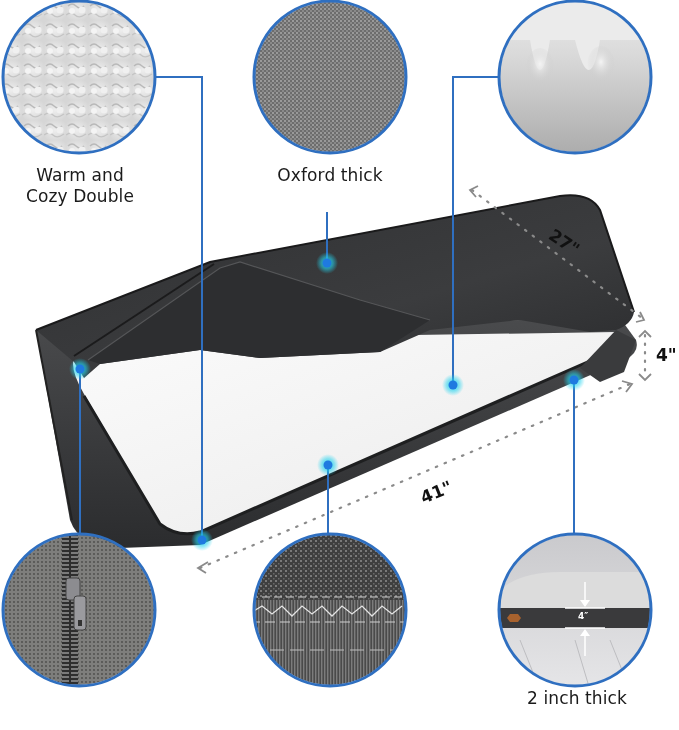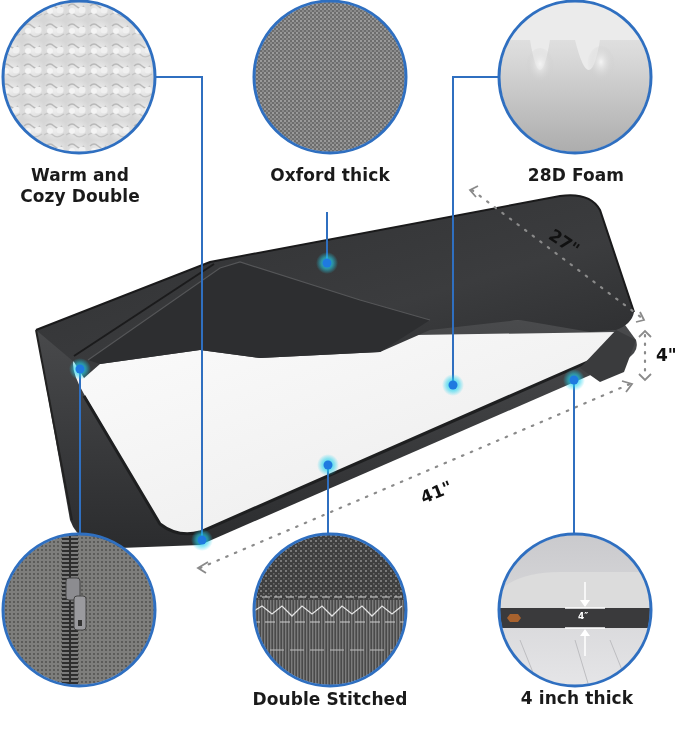--- a/index.html
+++ b/index.html
@@ -1,21 +1,21 @@
 <!DOCTYPE html>
 <html><head>
 <meta charset="utf-8">
 <style>
   html, body { margin: 0; padding: 0; background: #ffffff; }
   body { width: 679px; height: 730px; position: relative; overflow: hidden; font-family: "DejaVu Sans", "Liberation Sans", sans-serif; }
   .stage { position: absolute; left: 0; top: 0; width: 679px; height: 730px; }
   svg.scene { position: absolute; left: 0; top: 0; }
   .label {
     position: absolute; text-align: center; color: #1a1a1a;
-    font-size: 17px; font-weight: bold; line-height: 21px; letter-spacing: 0.1px;
+    font-size: 17px; font-weight: normal; line-height: 21px; letter-spacing: 0.1px;
     white-space: nowrap; transform: translateX(-50%);
   }
   .label span { display: block; }
   .dim { position: absolute; color: #111; font-weight: bold; font-size: 17px; white-space: nowrap; }
 </style>
 </head>
 <body>
 
 <div class="stage">
 
@@ -261,26 +261,20 @@
 
 <div class="label" style="left:80px; top:165px;">
   <span>Warm and</span>
   <span>Cozy Double</span>
 </div>
 
 <div class="label" style="left:330px; top:165px;">
   <span>Oxford thick</span>
 </div>
 
-<div class="label" style="left:576px; top:165px;">
-  <span>28D Foam</span>
-</div>
-
-
-<div class="label" style="left:330px; top:689px;">
-  <span>Double Stitched</span>
-</div>
+
+
 
 <div class="label" style="left:577px; top:688px;">
-  <span>4 inch thick</span>
+  <span>2 inch thick</span>
 </div>
 
 </div>
 
 </body></html>

